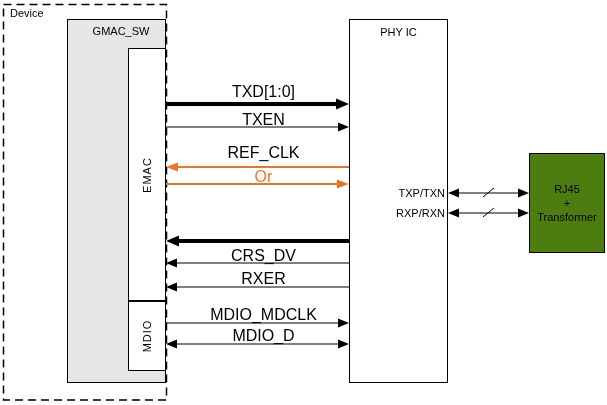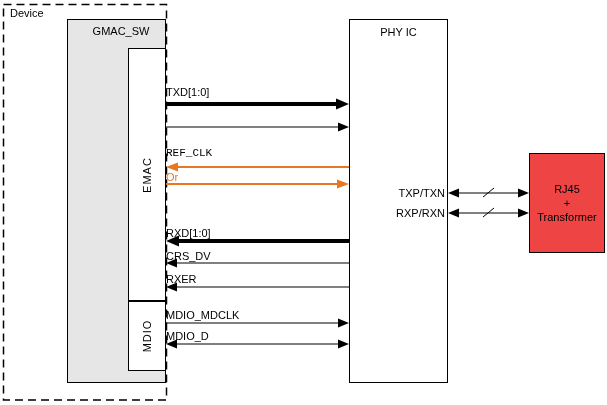--- a/index.html
+++ b/index.html
@@ -13,34 +13,34 @@
   }
   svg.layer { position:absolute; left:0; top:0; width:607px; height:405px; pointer-events:none; }
   #svg-back  { z-index:0; }
   #svg-front { z-index:2; }
 
   .box { position:absolute; box-sizing:border-box; border:1px solid #000; z-index:1; }
   .gray-box  { left:67px;  top:19px;  width:99px;  height:364px; background:#e6e6e6; }
   .emac-box  { left:128px; top:48px;  width:38px;  height:253px; background:#ffffff; }
   .mdio-box  { left:128px; top:301px; width:38px;  height:70px;  background:#ffffff; }
   .phy-box   { left:349px; top:19px;  width:99px;  height:364px; background:#ffffff; }
-  .rj45-box  { left:529px; top:153px; width:76px;  height:100px; background:#ef4444;
+  .rj45-box  { left:529px; top:153px; width:76px;  height:100px; background:#4d7c0f;
                display:flex; flex-direction:column; align-items:center; justify-content:center; }
 
   .lbl { position:absolute; font-size:11px; line-height:13px; z-index:3; white-space:nowrap;text-align:center; }
   .device-lbl { left:10px; top:7px; }
   .gmac-lbl   { left:67px; top:25px; width:108px; text-align:center; }
   .phy-lbl    { left:349px; top:26px; width:99px; text-align:center; }
 
   .vert-wrap { position:absolute; display:flex; align-items:center; justify-content:center; z-index:3; }
   .emac-wrap { left:128px; top:48px;  width:38px; height:253px; }
   .mdio-wrap { left:128px; top:301px; width:38px; height:70px; }
   .vert-wrap span { transform:rotate(-90deg); font-size:11px; white-space:nowrap; letter-spacing:1px; }
 
-  .sig-lbl { position:absolute; left:166px; width:183px; font-size:11px; line-height:12px; z-index:3; }
+  .sig-lbl { position:absolute; left:172px; width:183px; text-align:center; font-size:16px; line-height:12px; z-index:3; }
   .orange-text { color:#e87722; }
 
   .pin-lbl { position:absolute; left:340px; width:105px; text-align:right; font-size:11px; line-height:12px; z-index:3; }
 
   .rj45-box div { font-size:11px; line-height:14px; text-align:center; }
 </style>
 </head>
 <body>
 
 <div class="canvas">
@@ -126,23 +126,23 @@
 
     <g>
       <line x1="457" y1="213" x2="520" y2="213" stroke="#000" stroke-width="1"></line>
       <polygon points="448,213 459,208.5 459,217.5" fill="#000"></polygon>
       <polygon points="529,213 518,208.5 518,217.5" fill="#000"></polygon>
       <line x1="483" y1="217" x2="494" y2="208" stroke="#000" stroke-width="1"></line>
     </g>
   </svg>
 
   <div class="sig-lbl" style="top:86px;">TXD[1:0]</div>
-  <div class="sig-lbl" style="top:147px;font-family:Liberation Mono, monospace;">REF_CLK</div>
+  <div class="sig-lbl" style="top:114px;">TXEN</div>
+  <div class="sig-lbl" style="top:147px;">REF_CLK</div>
   <div class="sig-lbl orange-text" style="top:171px;">Or</div>
-  <div class="sig-lbl" style="top:227px;">RXD[1:0]</div>
   <div class="sig-lbl" style="top:250px;">CRS_DV</div>
   <div class="sig-lbl" style="top:309px;">MDIO_MDCLK</div>
   <div class="sig-lbl" style="top:273px;">RXER</div>
   <div class="sig-lbl" style="top:330px;">MDIO_D</div>
 
   <div class="pin-lbl" style="top:187px;">TXP/TXN</div>
   <div class="pin-lbl" style="top:207px;">RXP/RXN</div>
 
 </div>
 

